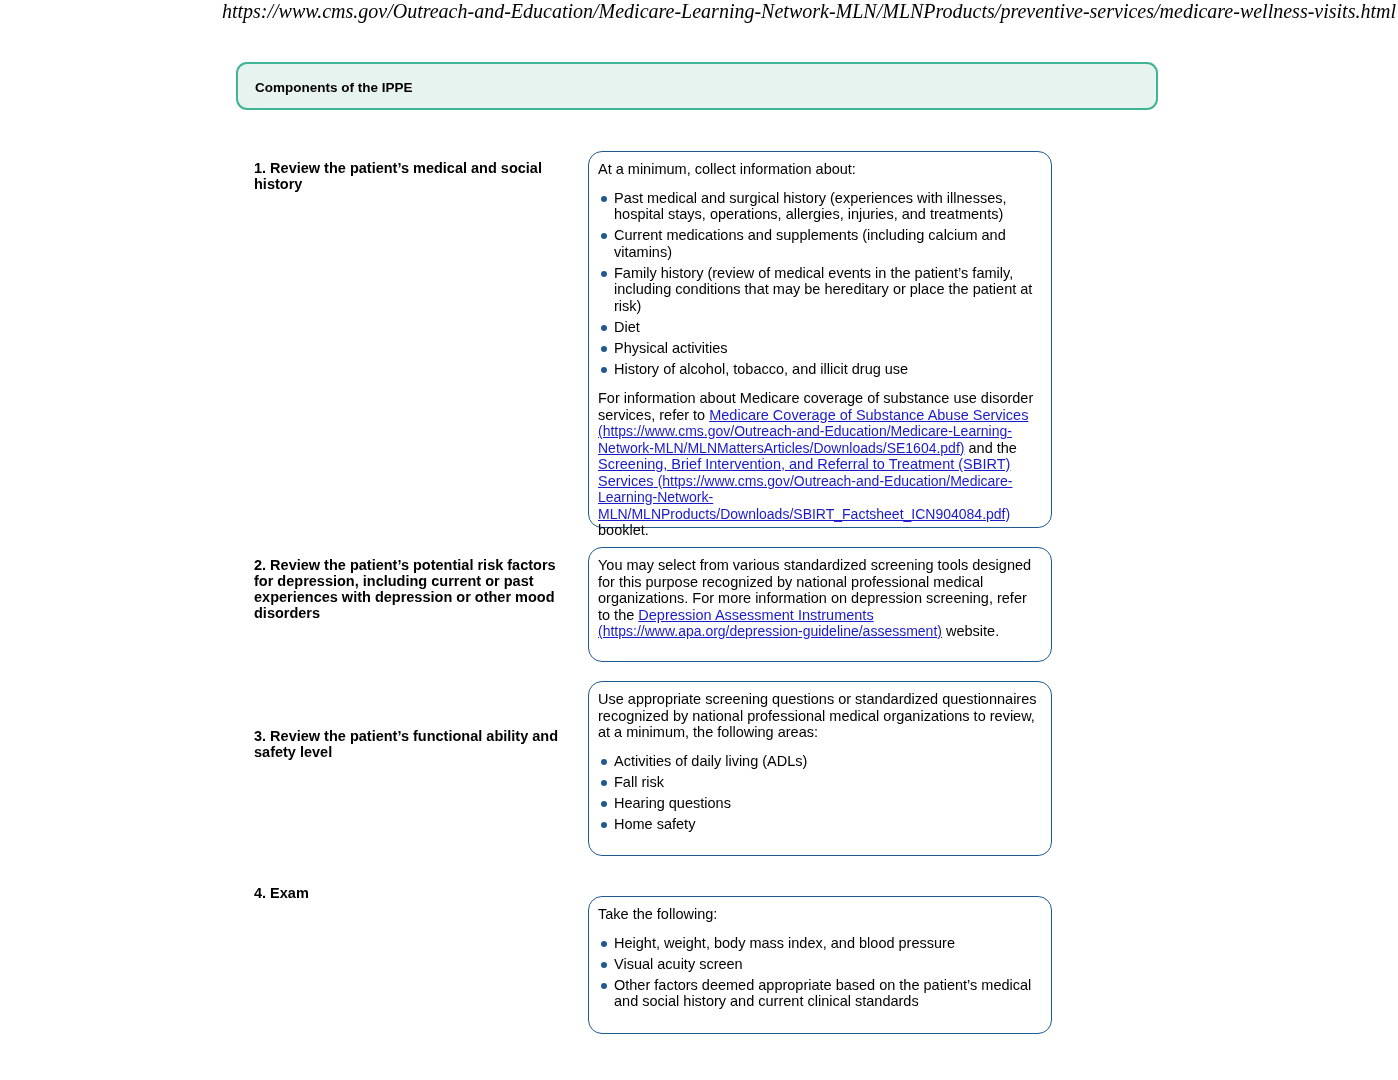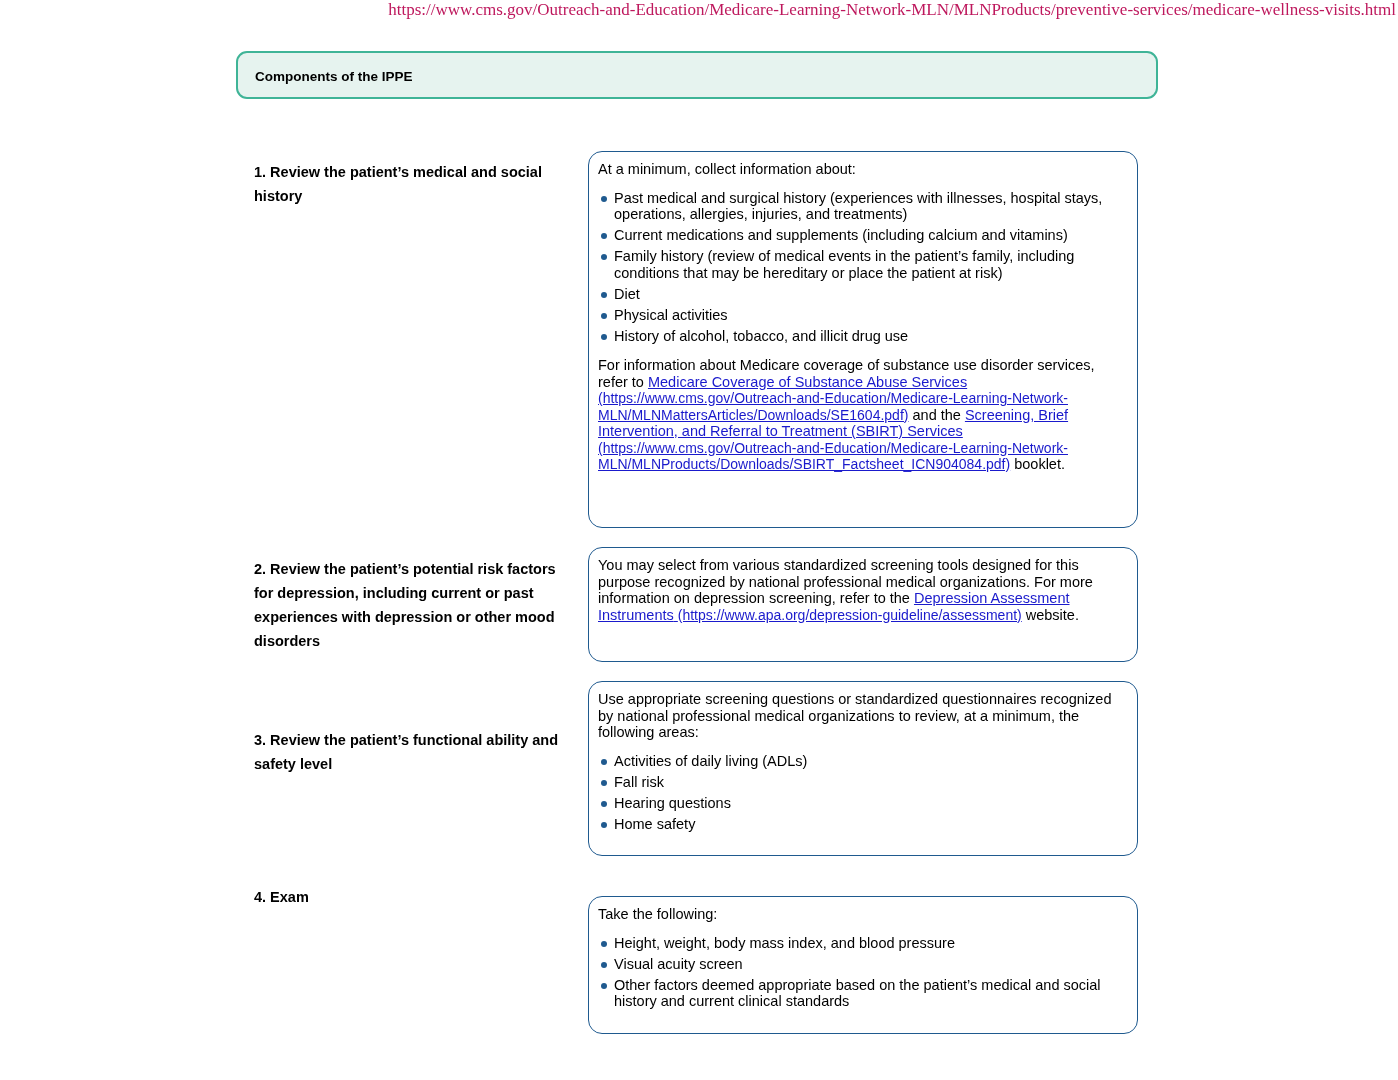--- a/index.html
+++ b/index.html
@@ -1,21 +1,21 @@
 <!DOCTYPE html>
 <html><head>
 <meta charset="utf-8">
 <style>
   html, body { margin:0; padding:0; background:#ffffff; }
   body { width:1398px; height:1080px; position:relative; overflow:hidden; font-family:"Liberation Sans", sans-serif; color:#000; }
-  .url { position:absolute; right:2px; top:0px; font-family:"Liberation Serif", serif; font-size:17px; white-space:nowrap; color:#be185d; }
-  .header-box { position:absolute; left:236px; top:51px; width:922px; height:48px; border:2px solid #3fb497; border-radius:11px; background:#e6f3ef; box-sizing:border-box; }
+  .url { position:absolute; right:2px; top:0px; font-family:"Liberation Serif", serif; font-size:20px; white-space:nowrap; color:#000000;font-style:italic; }
+  .header-box { position:absolute; left:236px; top:62px; width:922px; height:48px; border:2px solid #3fb497; border-radius:11px; background:#e6f3ef; box-sizing:border-box; }
   .header-box span { position:absolute; left:17px; top:16px; font-size:13.5px; font-weight:bold; }
-  .row-label { position:absolute; left:254px; width:315px; font-size:14.5px; font-weight:bold; line-height:24px; }
-  .card { position:absolute; left:588px; width:550px; border:1.6px solid #1f5a8f; border-radius:14px; box-sizing:border-box; padding:9px 9px 8px 9px; font-size:14.5px; line-height:16.5px; }
+  .row-label { position:absolute; left:254px; width:315px; font-size:14.5px; font-weight:bold; line-height:16px; }
+  .card { position:absolute; left:588px; width:464px; border:1.6px solid #1f5a8f; border-radius:14px; box-sizing:border-box; padding:9px 9px 8px 9px; font-size:14.5px; line-height:16.5px; }
   .card p { margin:0; }
   .card ul { list-style:none; margin:12px 0 0 0; padding:0; }
   .card li { position:relative; padding-left:16px; margin-bottom:4.5px; }
   .card li .bullet { position:absolute; left:3px; top:6px; width:6px; height:6px; border-radius:50%; background:#1f5a8f; }
   .card .after { margin-top:13px; }
   a { color:#1a1acc; text-decoration:underline; }
   a .small { font-size:14px; }
 </style>
 </head>
 <body>

